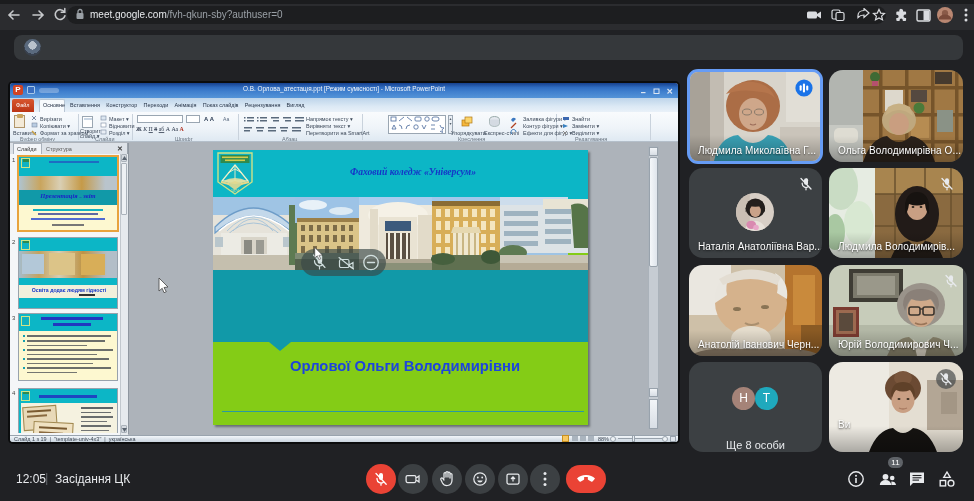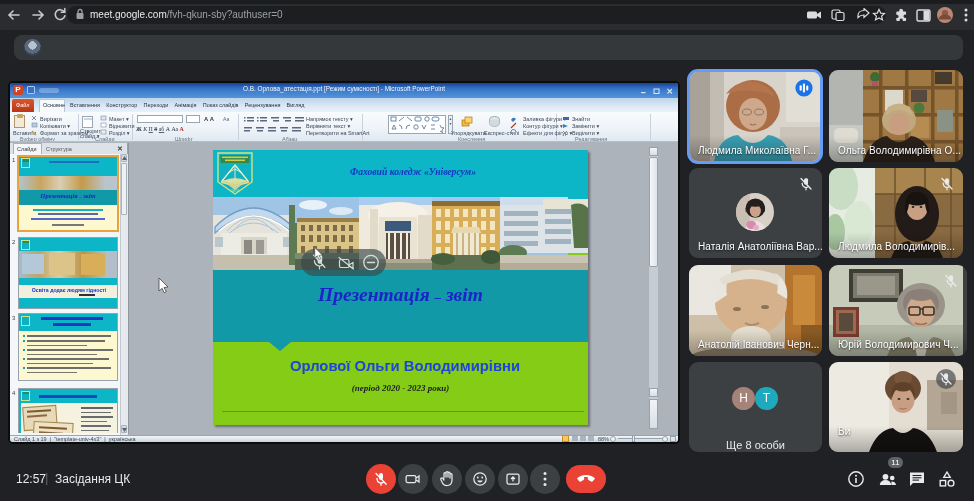--- a/index.html
+++ b/index.html
@@ -2,21 +2,21 @@
 <html><head>
 <meta charset="utf-8">
 <style>
   * { margin:0; padding:0; box-sizing:border-box; }
   html,body { width:974px; height:501px; background:#202124; overflow:hidden;
     font-family:"Liberation Sans", sans-serif; }
   .abs { position:absolute; }
   #stage { position:relative; width:974px; height:501px; background:#202124; overflow:hidden;padding-left:42px; }
   .nlabel { position:absolute; left:9px; bottom:6px; font-size:10px; color:#fff;
     text-shadow:0 1px 2px rgba(0,0,0,0.7); white-space:nowrap; letter-spacing:0.1px; }
-  .tile { position:absolute; border-radius:9px; overflow:hidden; background:#3c4043; }
+  .tile { position:absolute; border-radius:14px; overflow:hidden; background:#3c4043; }
   .sc { transform:scale(0.78); transform-origin:0 0; white-space:nowrap; }
   .scc { transform:scale(0.78); transform-origin:50% 0; }
 </style>
 </head>
 <body>
 <div id="stage">
 
   <div class="abs" style="left:0;top:0;width:974px;height:4px;background:#1b1c1e;"></div>
   <div class="abs" style="left:0;top:4px;width:974px;height:26px;background:#2b2c2f;"></div>
   <svg class="abs" style="left:6px;top:6px;" width="110" height="18" viewBox="0 0 110 18">
@@ -382,26 +382,24 @@
       <rect x="10" y="8.5" width="20" height="1.6" fill="#e8d24a" opacity="0.9"></rect>
       <path d="M20 14 L33 30 H7 z" fill="none" stroke="#f2f0c8" stroke-width="1.2"></path>
       <path d="M20 14 V30 M13 22 L20 18 L27 22" fill="none" stroke="#f2f0c8" stroke-width="0.9"></path>
       <path d="M8 30 Q 20 24 32 30 Q 20 36 8 30 z" fill="#e8e0a0" opacity="0.9"></path>
       <path d="M12 33 l8 -3 8 3 -8 6 z" fill="#e2d890" opacity="0.9"></path>
       <path d="M6 31 l8 2 M34 31 l-8 2" stroke="#e8d887" stroke-width="2"></path>
       <text x="20" y="41" font-size="3.5" fill="#d8e8a0" text-anchor="middle">1874</text>
     </svg>
 
     <div class="abs" style="left:0;top:120px;width:375px;height:72px;background:#1199a8;"></div>
-    <div class="abs" style="left:0;top:133.5px;width:375px;text-align:center;font-family:'Liberation Serif',serif;font-style:italic;font-weight:bold;font-size:19.5px;color:#1b24c8;">Презентація <span style="font-size:13px;">–</span> звіт</div>
     <svg class="abs" style="left:56px;top:192px;" width="22" height="9" viewBox="0 0 22 9">
         <polygon points="0,0 22,0 11,9" fill="#1199a8"></polygon>
       </svg>
     <div class="abs" style="left:2px;top:207.5px;width:380px;text-align:center;font-weight:bold;font-size:14.8px;color:#1d44dd;">Орлової Ольги Володимирівни</div>
-    <div class="abs" style="left:0;top:232.5px;width:375px;text-align:center;font-family:'Liberation Serif',serif;font-style:italic;font-weight:bold;font-size:9px;color:#1c1c24;">(період 2020 - 2023 роки)</div>
     <div class="abs" style="left:9px;top:261px;width:362px;height:1.2px;background:#2a9aa0;"></div>
   </div>
 
   <div class="abs" id="thumbs" style="left:11px;top:153px;width:112px;height:280px;overflow:hidden;">
     <div class="abs" style="left:1px;top:4px;font-size:6px;color:#444;">1</div>
 
     <div class="abs" style="left:6px;top:2px;width:102px;height:77px;border:2px solid #e8a33d;background:#fdf8d0;overflow:hidden;">
       <div class="abs" style="left:0;top:0;width:98px;height:19px;background:#0cb6c6;"></div>
       <div class="abs" style="left:2px;top:1px;width:9px;height:10px;background:#10b2c2;border:0.5px solid #cfe388;"></div>
       <div class="abs" style="left:3.5px;top:2px;width:6px;height:2.5px;background:#2e8a4e;"></div>
@@ -684,34 +682,34 @@
         <ellipse cx="74" cy="26" rx="18" ry="16" fill="#6b4a33"></ellipse>
         <ellipse cx="74" cy="16" rx="9" ry="7" fill="#7a563c"></ellipse>
         <ellipse cx="74" cy="38" rx="11.5" ry="13" fill="#c99f83"></ellipse>
         <path d="M62 32 q1 -12 12 -12 q11 0 12 12 l-1 4 q-2 -6 -4 -8 q-7 3 -14 0 q-2 2 -4 8 z" fill="#5f4129"></path>
         <ellipse cx="70" cy="37" rx="1.5" ry="1" fill="#3a2d22"></ellipse>
         <ellipse cx="79" cy="37" rx="1.5" ry="1" fill="#3a2d22"></ellipse>
         <path d="M70 46 q4 2 8 0" stroke="#a87a60" stroke-width="1.3" fill="none"></path>
         <path d="M40 90 q8-22 24-24 q5 5 10 5 q5 0 10-5 q16 2 24 24 z" fill="#151311"></path>
       </svg>
       <div class="abs" style="left:0;bottom:0;width:100%;height:26px;background:linear-gradient(rgba(0,0,0,0),rgba(0,0,0,0.28));"></div>
-      <div class="nlabel" style="bottom:15px;text-align:right;">Ви</div>
+      <div class="nlabel" style="bottom:22px;text-align:right;">Ви</div>
       <svg class="abs" style="right:7px;top:7px;" width="20" height="20" viewBox="0 0 20 20">
         <circle cx="10" cy="10" r="10" fill="rgba(60,64,67,0.65)"></circle>
         <g stroke="#e8eaed" stroke-width="1.3" fill="none" stroke-linecap="round">
           <rect x="8" y="4.2" width="4" height="6.6" rx="2" fill="#e8eaed" stroke="none"></rect>
           <path d="M6.2 9.2 v0.6 a3.8 3.8 0 0 0 6.3 2.8 M10 13.8 v2"></path>
           <line x1="5" y1="4.5" x2="15" y2="15"></line>
         </g>
       </svg>
     </div>
   </div>
 
   <div class="abs" style="left:0;top:459px;width:974px;height:42px;background:#202124;"></div>
-  <div class="abs" style="left:16px;top:472px;font-size:12px;color:#e8eaed;">12:57</div>
+  <div class="abs" style="left:16px;top:472px;font-size:12px;color:#e8eaed;">12:05</div>
   <div class="abs" style="left:45px;top:470px;font-size:13px;color:#5f6368;">|</div>
   <div class="abs" style="left:55px;top:472px;font-size:12px;color:#e8eaed;">Засідання ЦК</div>
   <div id="controls">
 
     <div class="abs" style="left:366px;top:464px;width:30px;height:30px;border-radius:50%;background:#ea4335;"></div>
     <svg class="abs" style="left:373px;top:471px;" width="16" height="16" viewBox="0 0 16 16">
       <g stroke="#fff" stroke-width="1.3" fill="none" stroke-linecap="round">
         <rect x="6" y="2" width="4" height="7" rx="2" fill="#fff" stroke="none"></rect>
         <path d="M4 7.4 v0.6 a4 4 0 0 0 6.6 3 M8 12 v2.2"></path>
         <line x1="3" y1="2.5" x2="13.2" y2="13.2"></line>

